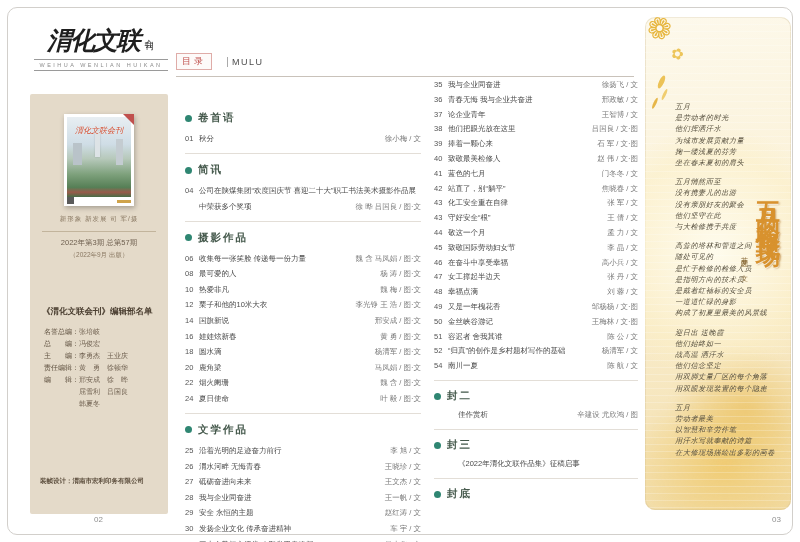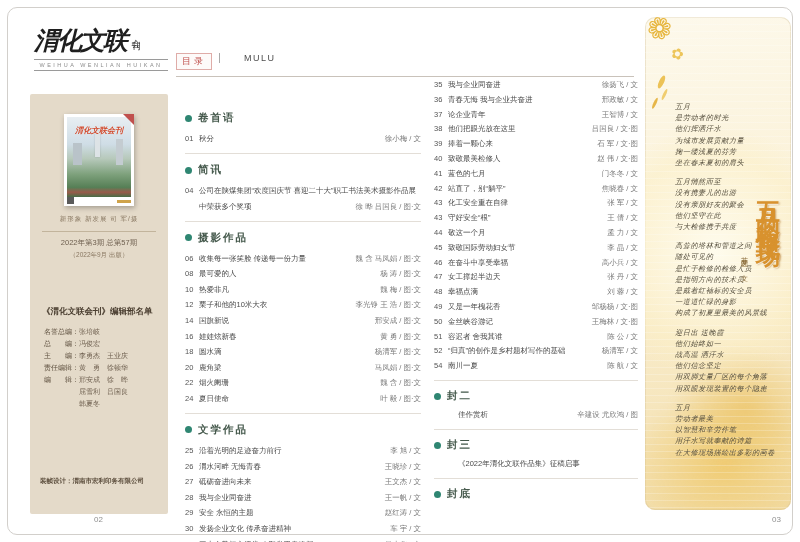--- a/index.html
+++ b/index.html
@@ -2,39 +2,39 @@
 <html><head>
 <meta charset="utf-8">
 <style>
   html,body { margin:0; padding:0; background:#fff; }
   .sheet { position:relative; width:800px; height:542px; background:#ffffff;
            font-family:"Liberation Sans", sans-serif; overflow:hidden; }
   .frame { position:absolute; inset:7px; border:1px solid #d2cfcb; border-radius:10px; }
 
   
   .logo { position:absolute; left:34px; top:26px; width:134px; text-align:center; }
-  .logo-row { display:flex; align-items:flex-start; justify-content:flex-start; gap:3px; }
+  .logo-row { display:flex; align-items:flex-start; justify-content:center; gap:3px; }
   .logo-cn { font-family:"DejaVu Serif", serif; font-weight:bold; font-style:italic;
              font-size:25px; color:#1f1f1f; letter-spacing:-2px; line-height:30px; }
   .logo-sub { writing-mode:vertical-rl; font-size:9px; color:#333; letter-spacing:2px; margin-top:6px; }
   .logo-roman { margin-top:3px; border-top:1px solid #9a9a9a; border-bottom:1px solid #9a9a9a;
                 padding:2px 0; font-size:5.5px; letter-spacing:2.5px; color:#8b8b8b; }
 
   .panel { position:absolute; left:30px; top:94px; width:138px; height:420px;
            background:#e4dac9; border-radius:2px; }
   .cover { position:relative; width:64px; margin:20px auto 0; background:#fff;
            padding:3px 3px 9px; box-shadow:1px 2px 5px rgba(0,0,0,.28); }
   .cover-art { position:relative; height:80px; overflow:hidden;
                background:linear-gradient(180deg,#e8eef2 0%,#cfdde6 34%,#b7c9bb 52%,#7da07b 72%,#567f56 88%,#9a5a4a 94%,#476e47 100%); }
   .cover-bld1 { position:absolute; left:6px; top:26px; width:9px; height:22px; background:#b9c3c9; }
   .cover-bld2 { position:absolute; right:8px; top:22px; width:7px; height:26px; background:#c4ccd1; }
   .cover-statue { position:absolute; left:28px; top:14px; width:5px; height:26px; background:#dde3e6;
                   box-shadow:0 0 2px rgba(0,0,0,.2); }
   .cover-logo { position:absolute; top:8px; left:2px; right:2px; text-align:center;
-                font-family:"DejaVu Serif", serif; font-weight:bold; font-style:italic;
+                font-family:"DejaVu Serif", serif; font-weight:normal; font-style:italic;
                 font-size:8px; color:#cf4a2e; white-space:nowrap; text-shadow:0 0 1px rgba(255,255,255,.8); }
   .corner-flag { position:absolute; top:0; right:0; width:0; height:0;
                  border-left:11px solid transparent; border-top:11px solid #c0504d; }
   .qr { position:absolute; bottom:2px; left:3px; width:7px; height:7px; background:#5a5a5a; }
   .cover-issue-dot { position:absolute; bottom:3px; right:3px; width:14px; height:3px; background:#cfa34a; }
 
   .cover-caption { margin-top:9px; text-align:center; font-size:6.5px; color:#8a7963; letter-spacing:1px; }
   .panel-hr { border:none; border-top:1px solid #c2b49c; margin:7px 12px 6px; }
   .issue1 { text-align:center; font-size:7.5px; color:#6f6050; }
   .issue2 { text-align:center; font-size:6.5px; color:#8a7963; margin-top:3px; }
@@ -44,24 +44,24 @@
   .board-row { font-size:7px; color:#6f6050; line-height:12px; white-space:pre; }
   .board-row .role { color:#5d4f3e; }
   .design { position:absolute; left:10px; bottom:28px; font-size:6.5px; color:#5d4f3e; font-weight:bold; }
 
   .pagenum { position:absolute; font-size:8px; color:#8f8f8f;margin-left:12px; }
   .pagenum.pl { left:82px; top:515px; }
   .pagenum.pr { left:760px; top:515px; }
 
   
   .toc-header { position:absolute; left:176px; top:53px; width:458px; display:flex;
-                align-items:flex-start; gap:7px; border-bottom:1px solid #c9c2ba; padding-bottom:6px; }
+                align-items:center; gap:15px; border-bottom:1px solid #c9c2ba; padding-bottom:6px; }
   .mulu-cn { color:#c0504d; border:1px solid #dfaca8; background:#fdfaf9; padding:1px 5px;
              font-size:9px; letter-spacing:3px; }
-  .mulu-en { color:#4d4d4d; font-size:9px; letter-spacing:1.5px; border-left:1px solid #aaa; padding-left:24px; }
+  .mulu-en { color:#4d4d4d; font-size:9px; letter-spacing:1.5px; border-left:1px solid #aaa; padding-left:4px; }
 
   .toc-col { position:absolute; }
   .toc-left  { left:185px; top:102px;  width:236px; }
   .toc-right { left:434px; top:80px;  width:204px; }
 
   .sec-heading { display:flex; align-items:center; gap:6px; margin:9px 0 9px; }
   .dot { width:7px; height:7px; border-radius:50%; background:#2f8672; flex:0 0 auto; }
   .sec-heading-text { font-family:"DejaVu Serif", serif; font-weight:bold; font-size:10.5px;
                       color:#44584b; letter-spacing:2px; }
 

